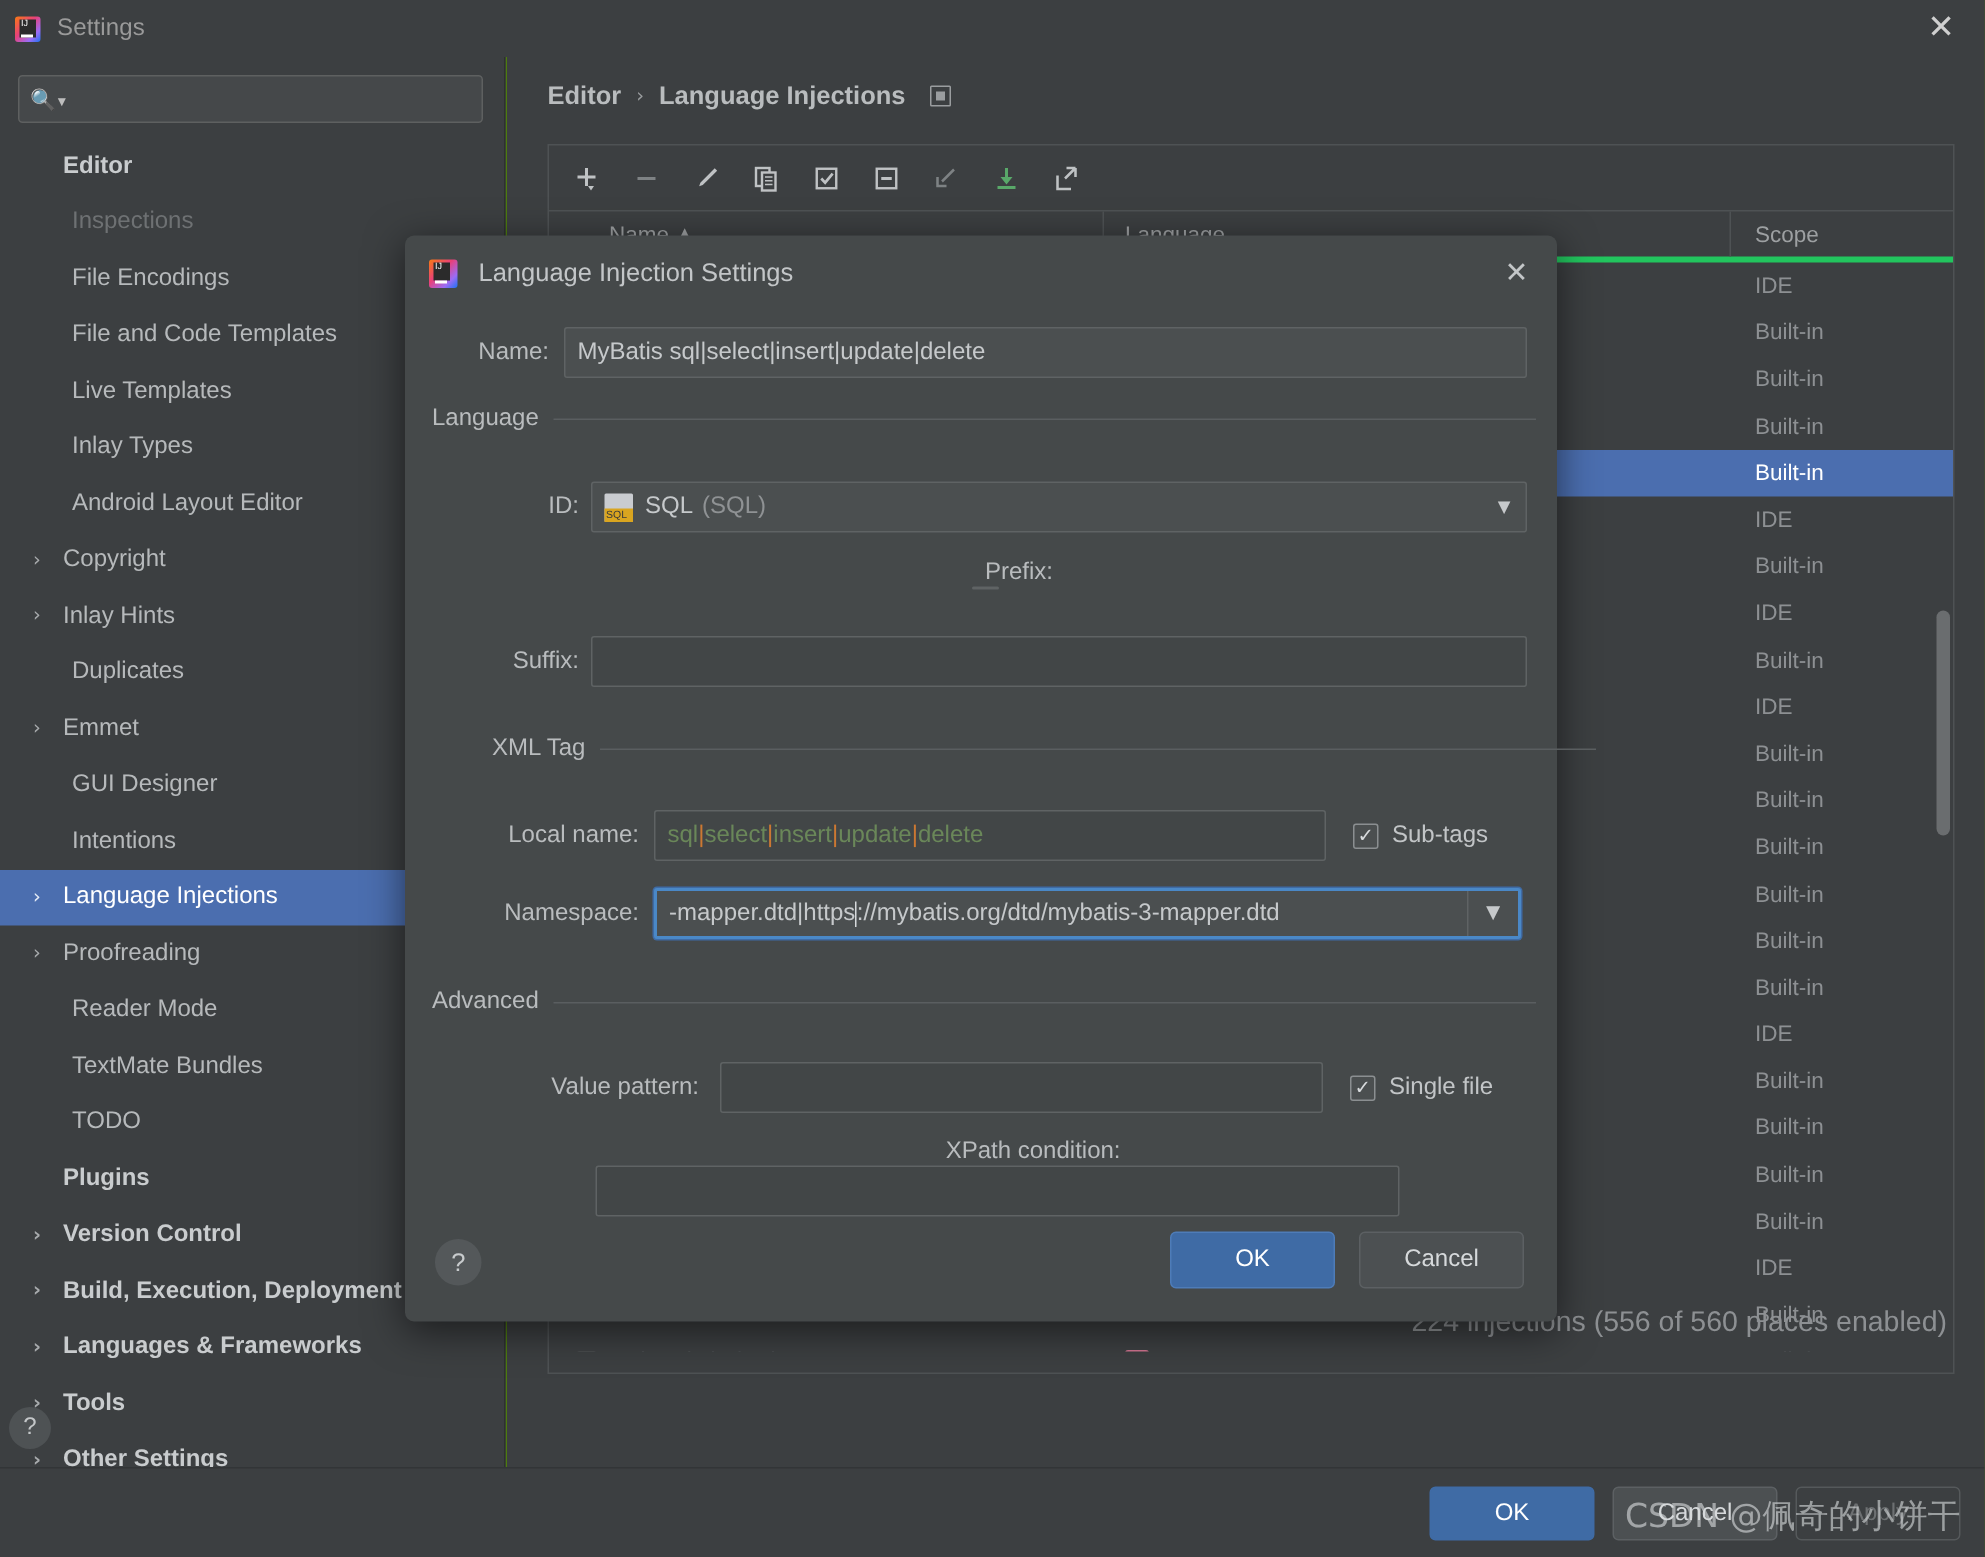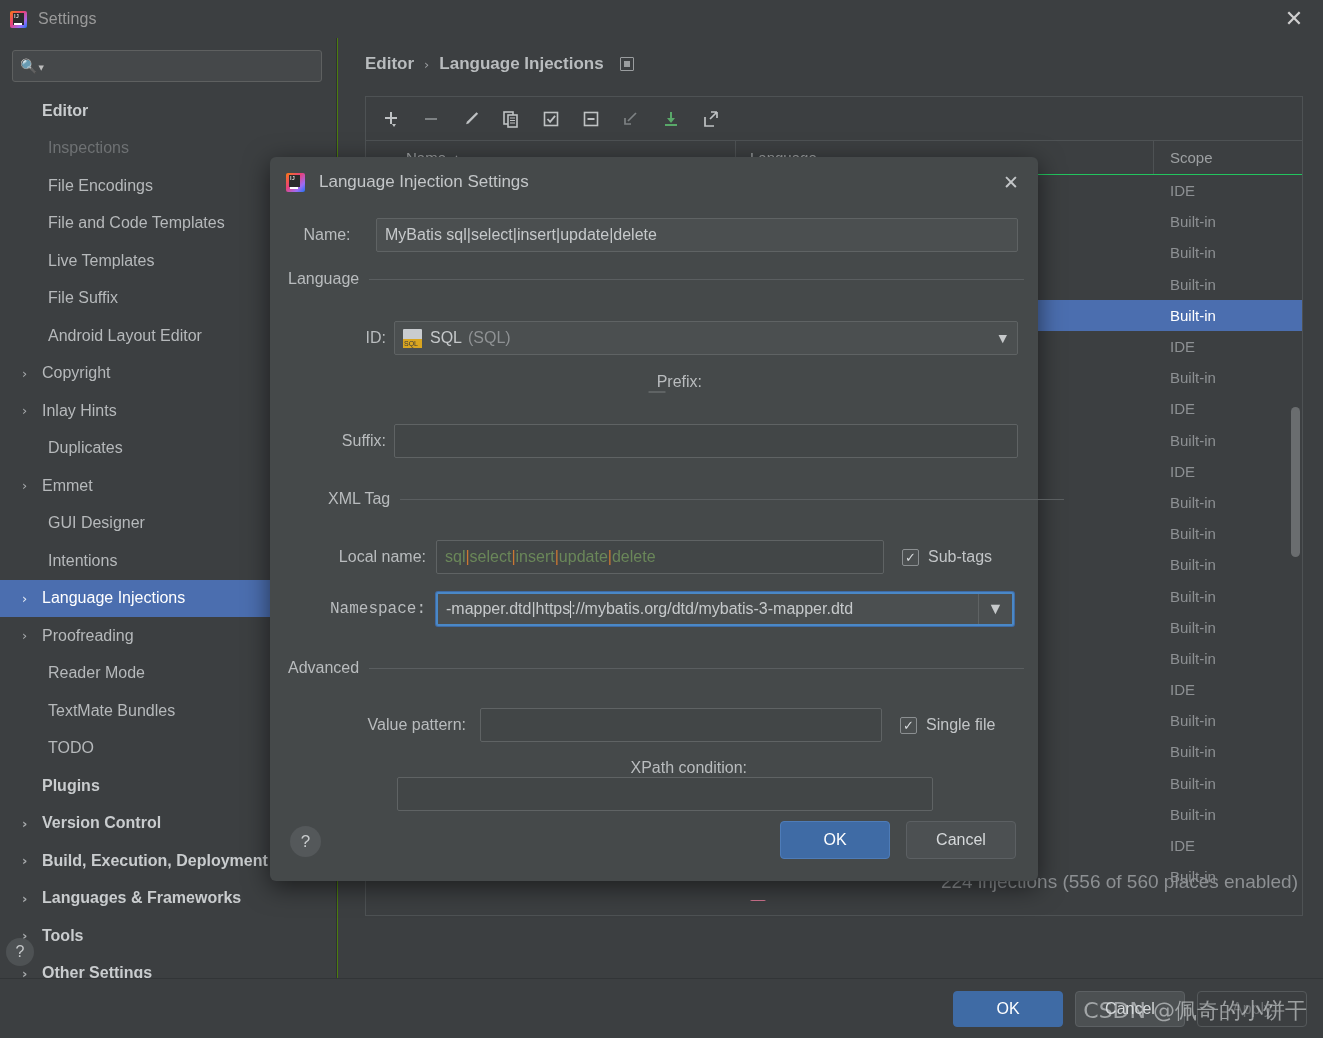--- a/index.html
+++ b/index.html
@@ -132,21 +132,21 @@
   }
   .tb-icon {
     width: 22px; height: 22px; position: relative;
     display:flex; align-items:center; justify-content:center;
     color: #bfc2c4;
   }
   .tb-icon svg { display:block; }
 
   .table-head {
     height: 34px; display: flex; align-items: center;
-    color: #9da0a2; font-size: 15px; border-bottom: 1px solid #22c55e;
+    color: #9da0a2; font-size: 15px; border-bottom: 4px solid #22c55e;
   }
   .th-name { width: 370px; padding-left: 40px; display:flex; align-items:center; gap:7px;
              border-right: 1px solid #4e5254; height:100%; }
   .th-lang { flex: 1; padding-left: 14px; border-right: 1px solid #4e5254; height:100%;
              display:flex; align-items:center; }
   .th-scope { width: 148px; padding-left: 16px; height:100%; display:flex; align-items:center; }
   .sort-tri { font-size: 9px; color:#9da0a2; font-family:"DejaVu Sans", sans-serif; }
 
   .tbody { position: relative; height: 726px; overflow: hidden; }
   .trow {
@@ -331,21 +331,21 @@
         <div class="tree-row child">
           <span>File Encodings</span>
         </div>
         <div class="tree-row child">
           <span>File and Code Templates</span>
         </div>
         <div class="tree-row child">
           <span>Live Templates</span>
         </div>
         <div class="tree-row child">
-          <span>File Suffix</span>
+          <span>Inlay Types</span>
         </div>
         <div class="tree-row child">
           <span>Android Layout Editor</span>
         </div>
         <div class="tree-row child child-arrow">
           <span class="arrow">›</span>
           <span>Copyright</span>
         </div>
         <div class="tree-row child child-arrow">
           <span class="arrow">›</span>
@@ -624,21 +624,21 @@
     <div class="dlg-title">
       <div class="ij-logo">
         <div class="sq"></div>
           <div class="bar"></div>
       </div>
       <div class="txt">Language Injection Settings</div>
     </div>
     <div class="dlg-close">✕</div>
 
     <div class="row-line" style="position:absolute; left:18px; top:61px; width:730px;">
-      <div class="lbl" style="width:78px;text-align:center;">Name:</div>
+      <div class="lbl" style="width:78px;">Name:</div>
       <div class="txtfield" style="flex:1; margin-left:10px;">MyBatis sql|select|insert|update|delete</div>
     </div>
 
     <div class="group-hdr" style="position:absolute; left:18px; top:113px; width:736px;">
       <span>Language</span>
       <span class="rule"></span>
     </div>
 
     <div class="row-line" style="position:absolute; left:18px; top:164px; width:730px;">
       <div class="lbl" style="width:98px;">ID:</div>
@@ -678,21 +678,21 @@
           <span class="hl-pipe">|</span>
           <span class="hl-green">delete</span>
         </div>
       <div style="display:flex; align-items:center; margin-left:18px;">
         <span class="cbox">✓</span>
         <span class="cbox-lbl">Sub-tags</span>
       </div>
     </div>
 
     <div class="row-line" style="position:absolute; left:18px; top:435px; width:740px;">
-      <div class="lbl" style="width:138px;font-family:Liberation Mono, monospace;">Namespace:</div>
+      <div class="lbl" style="width:138px;">Namespace:</div>
       <div class="combo focus" style="width:578px; margin-left:10px; padding-right:38px; overflow:hidden; white-space:nowrap;">
         <span>-mapper.dtd|https</span>
           <span class="caret-bar"></span>
           <span>://mybatis.org/dtd/mybatis-3-mapper.dtd</span>
         <span class="split">▼</span>
       </div>
     </div>
 
     <div class="group-hdr" style="position:absolute; left:18px; top:502px; width:736px;">
       <span>Advanced</span>

